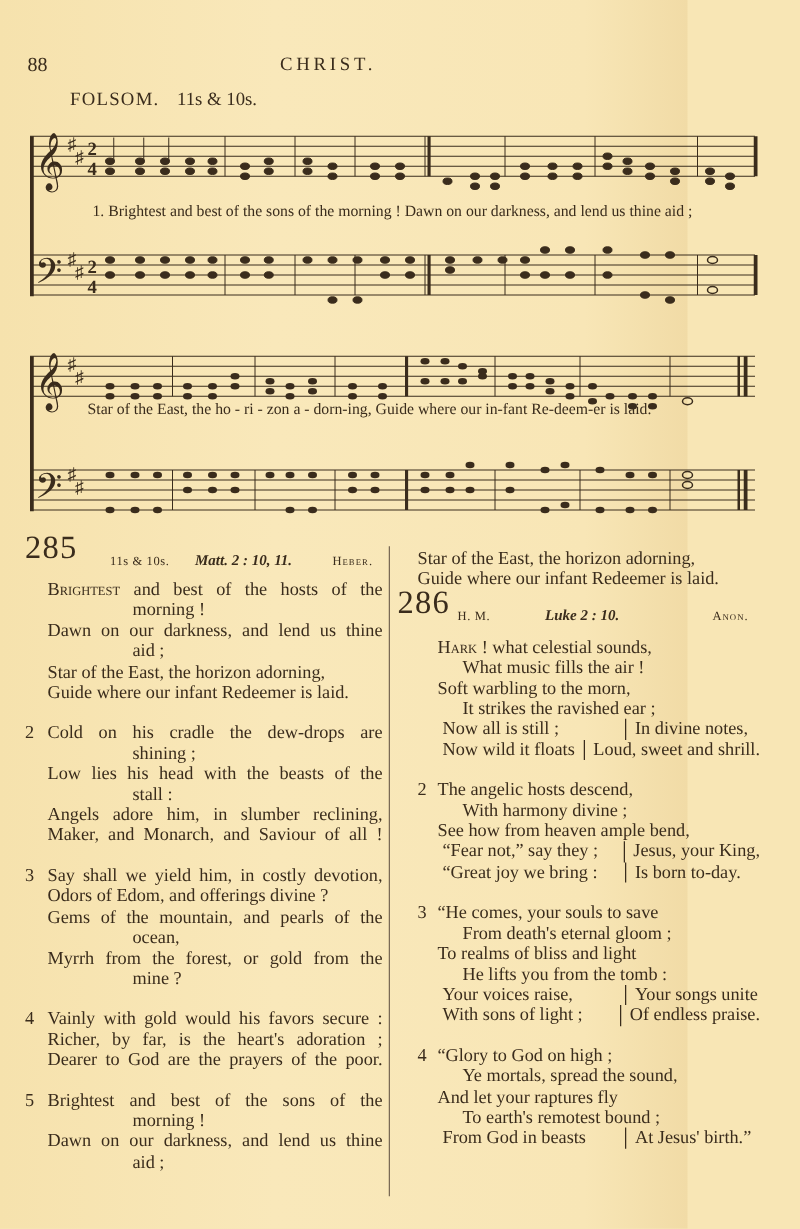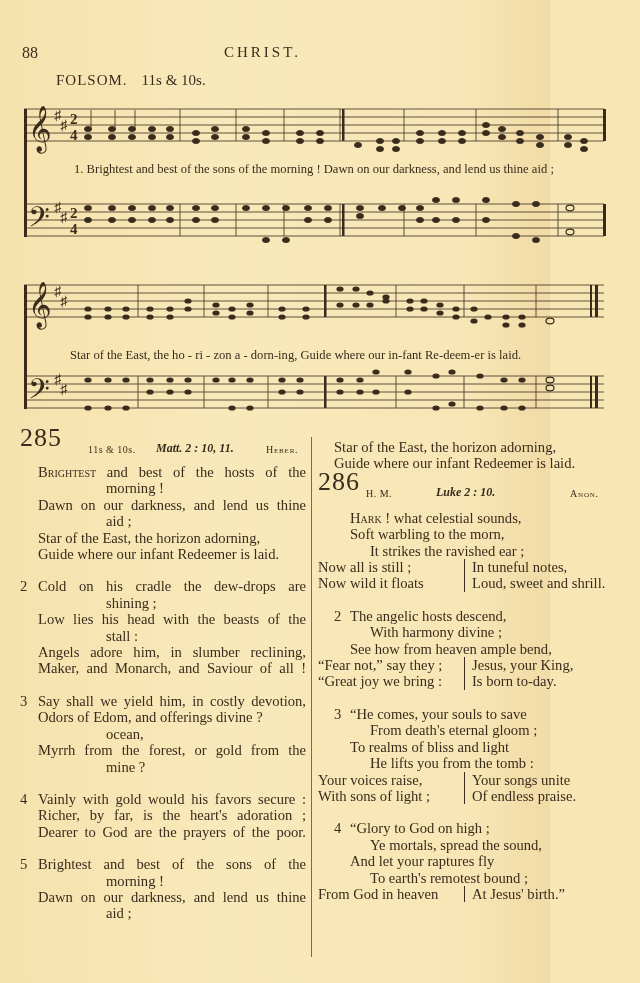--- a/index.html
+++ b/index.html
@@ -30,21 +30,21 @@
   .hymn-author { position: absolute; font-size: 10px; top: 6px; letter-spacing: 0.8px; }
   .stanza { position: relative; margin-bottom: 16px; }
   .line { white-space: nowrap; position: relative; }
   .snum { position: absolute; left: -18px; }
   .l-indent0 { padding-left: 18px; }
   .l-indent1 { padding-left: 86px; }
   .justify { text-align: justify; text-align-last: justify; width: 268px; padding-left: 18px; box-sizing: content-box; }
   .r0 { padding-left: 32px; }
   .r1 { padding-left: 52px; }
   .split { display: flex; }
-  .split .a { width: 146px; white-space: nowrap; }
+  .split .a { width: 146px; white-space: nowrap; margin-left: 36px; }
   .split .b { border-left: 1.2px solid #3a2c1c; padding-left: 7px; white-space: nowrap; }
   .smallcaps { font-variant: small-caps; }
 </style>
 </head>
 <body>
 
 <div class="page">
 
   <div class="page-number">88</div>
   <div class="running-head">CHRIST.</div>
@@ -326,21 +326,21 @@
           <ellipse cx="484" cy="136" rx="3.6" ry="2.6"></ellipse>
         <ellipse cx="502" cy="108" rx="3.6" ry="2.6"></ellipse>
           <ellipse cx="502" cy="136" rx="3.6" ry="2.6"></ellipse>
       </g>
       <g fill="none" stroke="#3a2c1c" stroke-width="1.2">
         <ellipse cx="530" cy="49" rx="4" ry="2.8"></ellipse>
         <ellipse cx="530" cy="108" rx="4" ry="2.8"></ellipse>
           <ellipse cx="530" cy="116" rx="4" ry="2.8"></ellipse>
       </g>
     </svg>
-    <div class="lyric-line" style="left:50px;top:76px;">Star of the East, the ho - ri - zon a - dorn-ing, Guide where our in-fant Re-deem-er is laid.</div>
+    <div class="lyric-line" style="left:50px;top:48px;">Star of the East, the ho - ri - zon a - dorn-ing, Guide where our in-fant Re-deem-er is laid.</div>
   </div>
 
   <div class="col col-left">
     <div class="hymn-head">
       <span class="hymn-num">285</span>
       <span class="hymn-meter" style="left:68px;">11s &amp; 10s.</span>
       <span class="hymn-ref" style="left:136px;">Matt. 2 : 10, 11.</span>
       <span class="hymn-author smallcaps" style="left:246px;">Heber.</span>
     </div>
 
@@ -358,20 +358,21 @@
       <div class="line l-indent1">shining ;</div>
       <div class="line justify">Low lies his head with the beasts of the</div>
       <div class="line l-indent1">stall :</div>
       <div class="line justify">Angels adore him, in slumber reclining,</div>
       <div class="line justify">Maker, and Monarch, and Saviour of all !</div>
     </div>
 
     <div class="stanza">
       <div class="line justify"><span class="snum" style="left:0;">3</span><span>Say shall we yield him, in costly devotion,</span></div>
       <div class="line l-indent0">Odors of Edom, and offerings divine ?</div>
+      <div class="line justify">Gems of the mountain, and pearls of the</div>
       <div class="line l-indent1">ocean,</div>
       <div class="line justify">Myrrh from the forest, or gold from the</div>
       <div class="line l-indent1">mine ?</div>
     </div>
 
     <div class="stanza">
       <div class="line l-indent0"><span class="snum" style="left:0;">4</span></div>
       <div class="line justify">Vainly with gold would his favors secure :</div>
       <div class="line justify">Richer, by far, is the heart's adoration ;</div>
       <div class="line justify">Dearer to God are the prayers of the poor.</div>
@@ -395,25 +396,26 @@
 
     <div class="hymn-head">
       <span class="hymn-num">286</span>
       <span class="hymn-meter" style="left:48px;">H. M.</span>
       <span class="hymn-ref" style="left:118px;">Luke 2 : 10.</span>
       <span class="hymn-author smallcaps" style="left:252px;">Anon.</span>
     </div>
 
     <div class="stanza">
       <div class="line r0"><span class="smallcaps">Hark</span><span> ! what celestial sounds,</span></div>
+      <div class="line r1">What music fills the air !</div>
       <div class="line r0">Soft warbling to the morn,</div>
       <div class="line r1">It strikes the ravished ear ;</div>
       <div class="line split">
           <span class="a">Now all is still ;</span>
-          <span class="b">In tuneful notes,</span>
+          <span class="b">In divine notes,</span>
         </div>
       <div class="line split">
           <span class="a">Now wild it floats</span>
           <span class="b">Loud, sweet and shrill.</span>
         </div>
     </div>
 
     <div class="stanza">
       <div class="line r0"><span class="snum" style="left:16px;">2</span><span>The angelic hosts descend,</span></div>
       <div class="line r1">With harmony divine ;</div>
@@ -442,19 +444,19 @@
           <span class="b">Of endless praise.</span>
         </div>
     </div>
 
     <div class="stanza">
       <div class="line r0"><span class="snum" style="left:16px;">4</span><span>“Glory to God on high ;</span></div>
       <div class="line r1">Ye mortals, spread the sound,</div>
       <div class="line r0">And let your raptures fly</div>
       <div class="line r1">To earth's remotest bound ;</div>
       <div class="line split">
-          <span class="a">From God in heaven</span>
+          <span class="a">From God in beasts</span>
           <span class="b">At Jesus' birth.”</span>
         </div>
     </div>
   </div>
 
 </div>
 
 </body></html>

